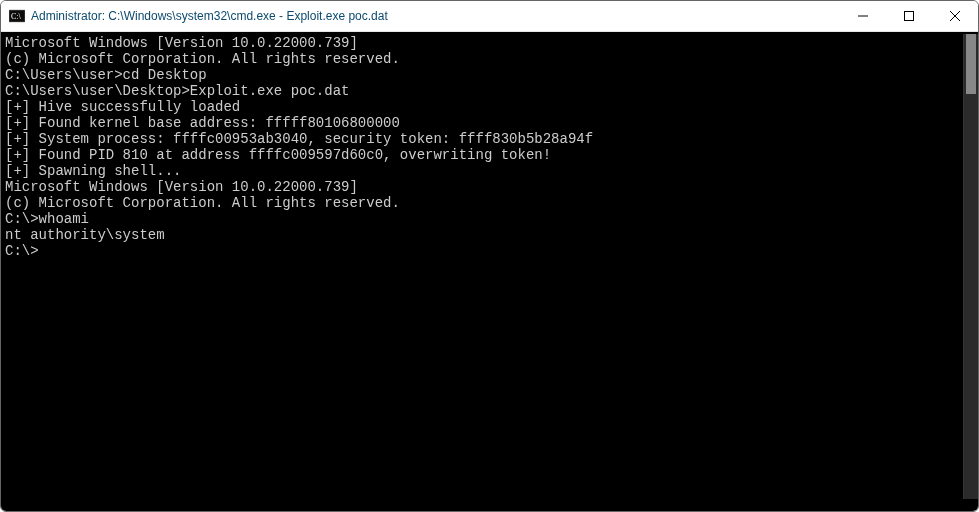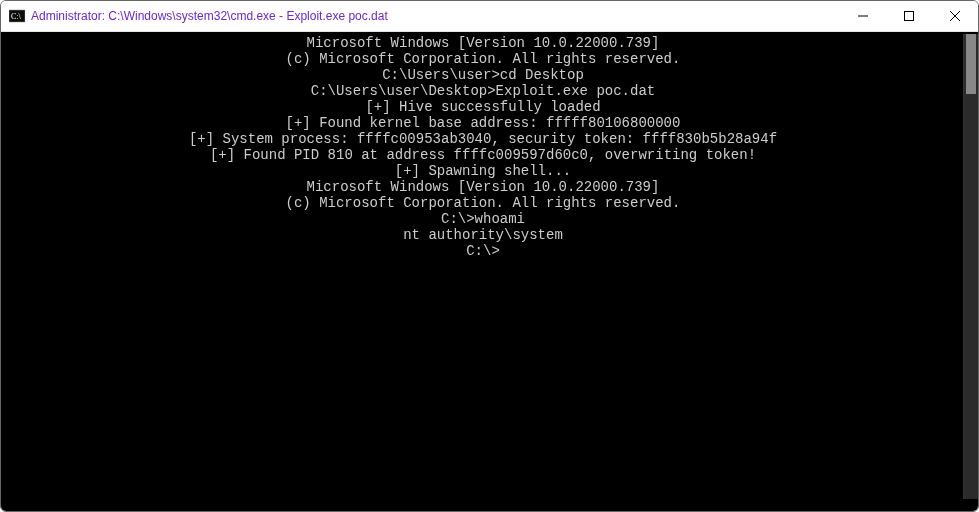--- a/index.html
+++ b/index.html
@@ -27,21 +27,21 @@
     .titlebar-icon {
       width: 16px;
       height: 16px;
       margin-right: 6px;
       display: inline-flex;
       align-items: center;
       justify-content: center;
     }
     .titlebar-title {
       font-size: 12px;
-      color: #6d28d9;
+      color: #0c4a6e;
       flex: 1;
       white-space: nowrap;
       overflow: hidden;
     }
     .window-controls {
       display: flex;
       height: 100%;
     }
     .win-btn {
       width: 46px;
@@ -53,21 +53,20 @@
       border: none;
       cursor: pointer;
       font-size: 10px;
       color: #000;
     }
     .terminal-wrapper {
       height: calc(100% - 31px);
       background: #000;
       display: flex;
       padding: 2px 0 12px 2px;
-      text-align: center;
     }
     .terminal {
       flex: 1;
       background: #000;
       color: #cccccc;
       font-family: Consolas, "Courier New", monospace;
       font-size: 14px;
       line-height: 16px;
       padding: 1px 2px;
       white-space: pre;

